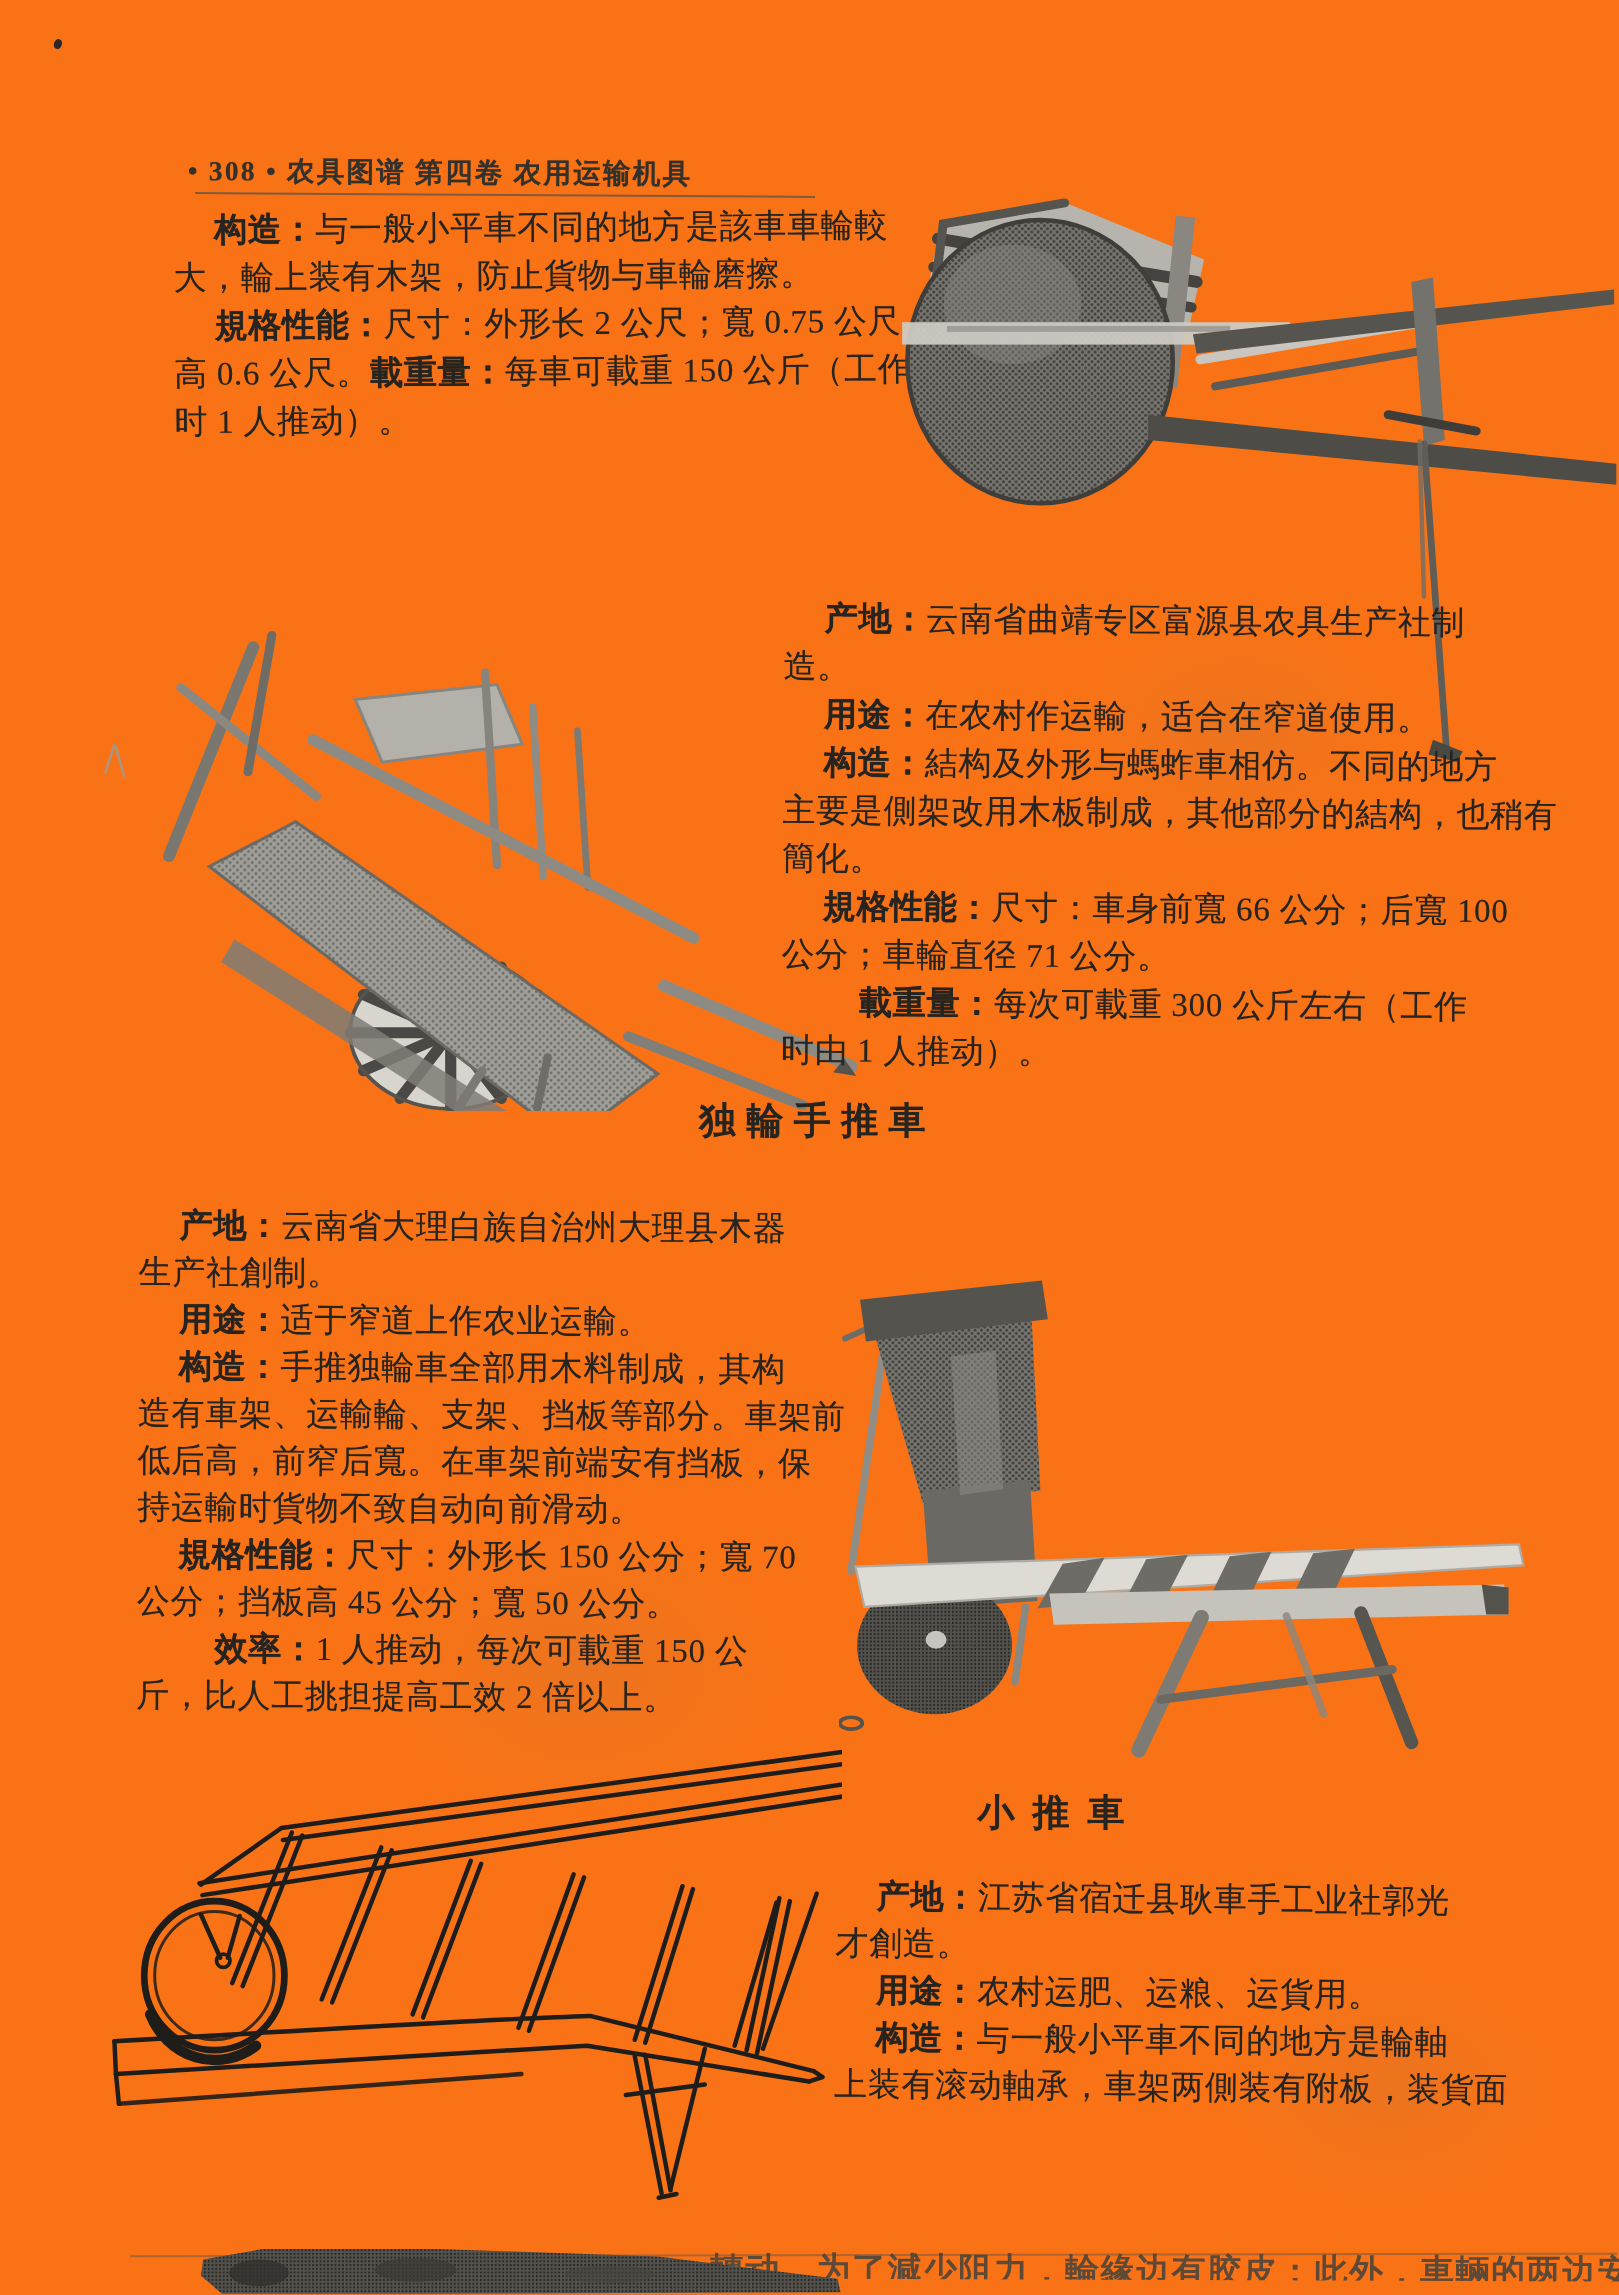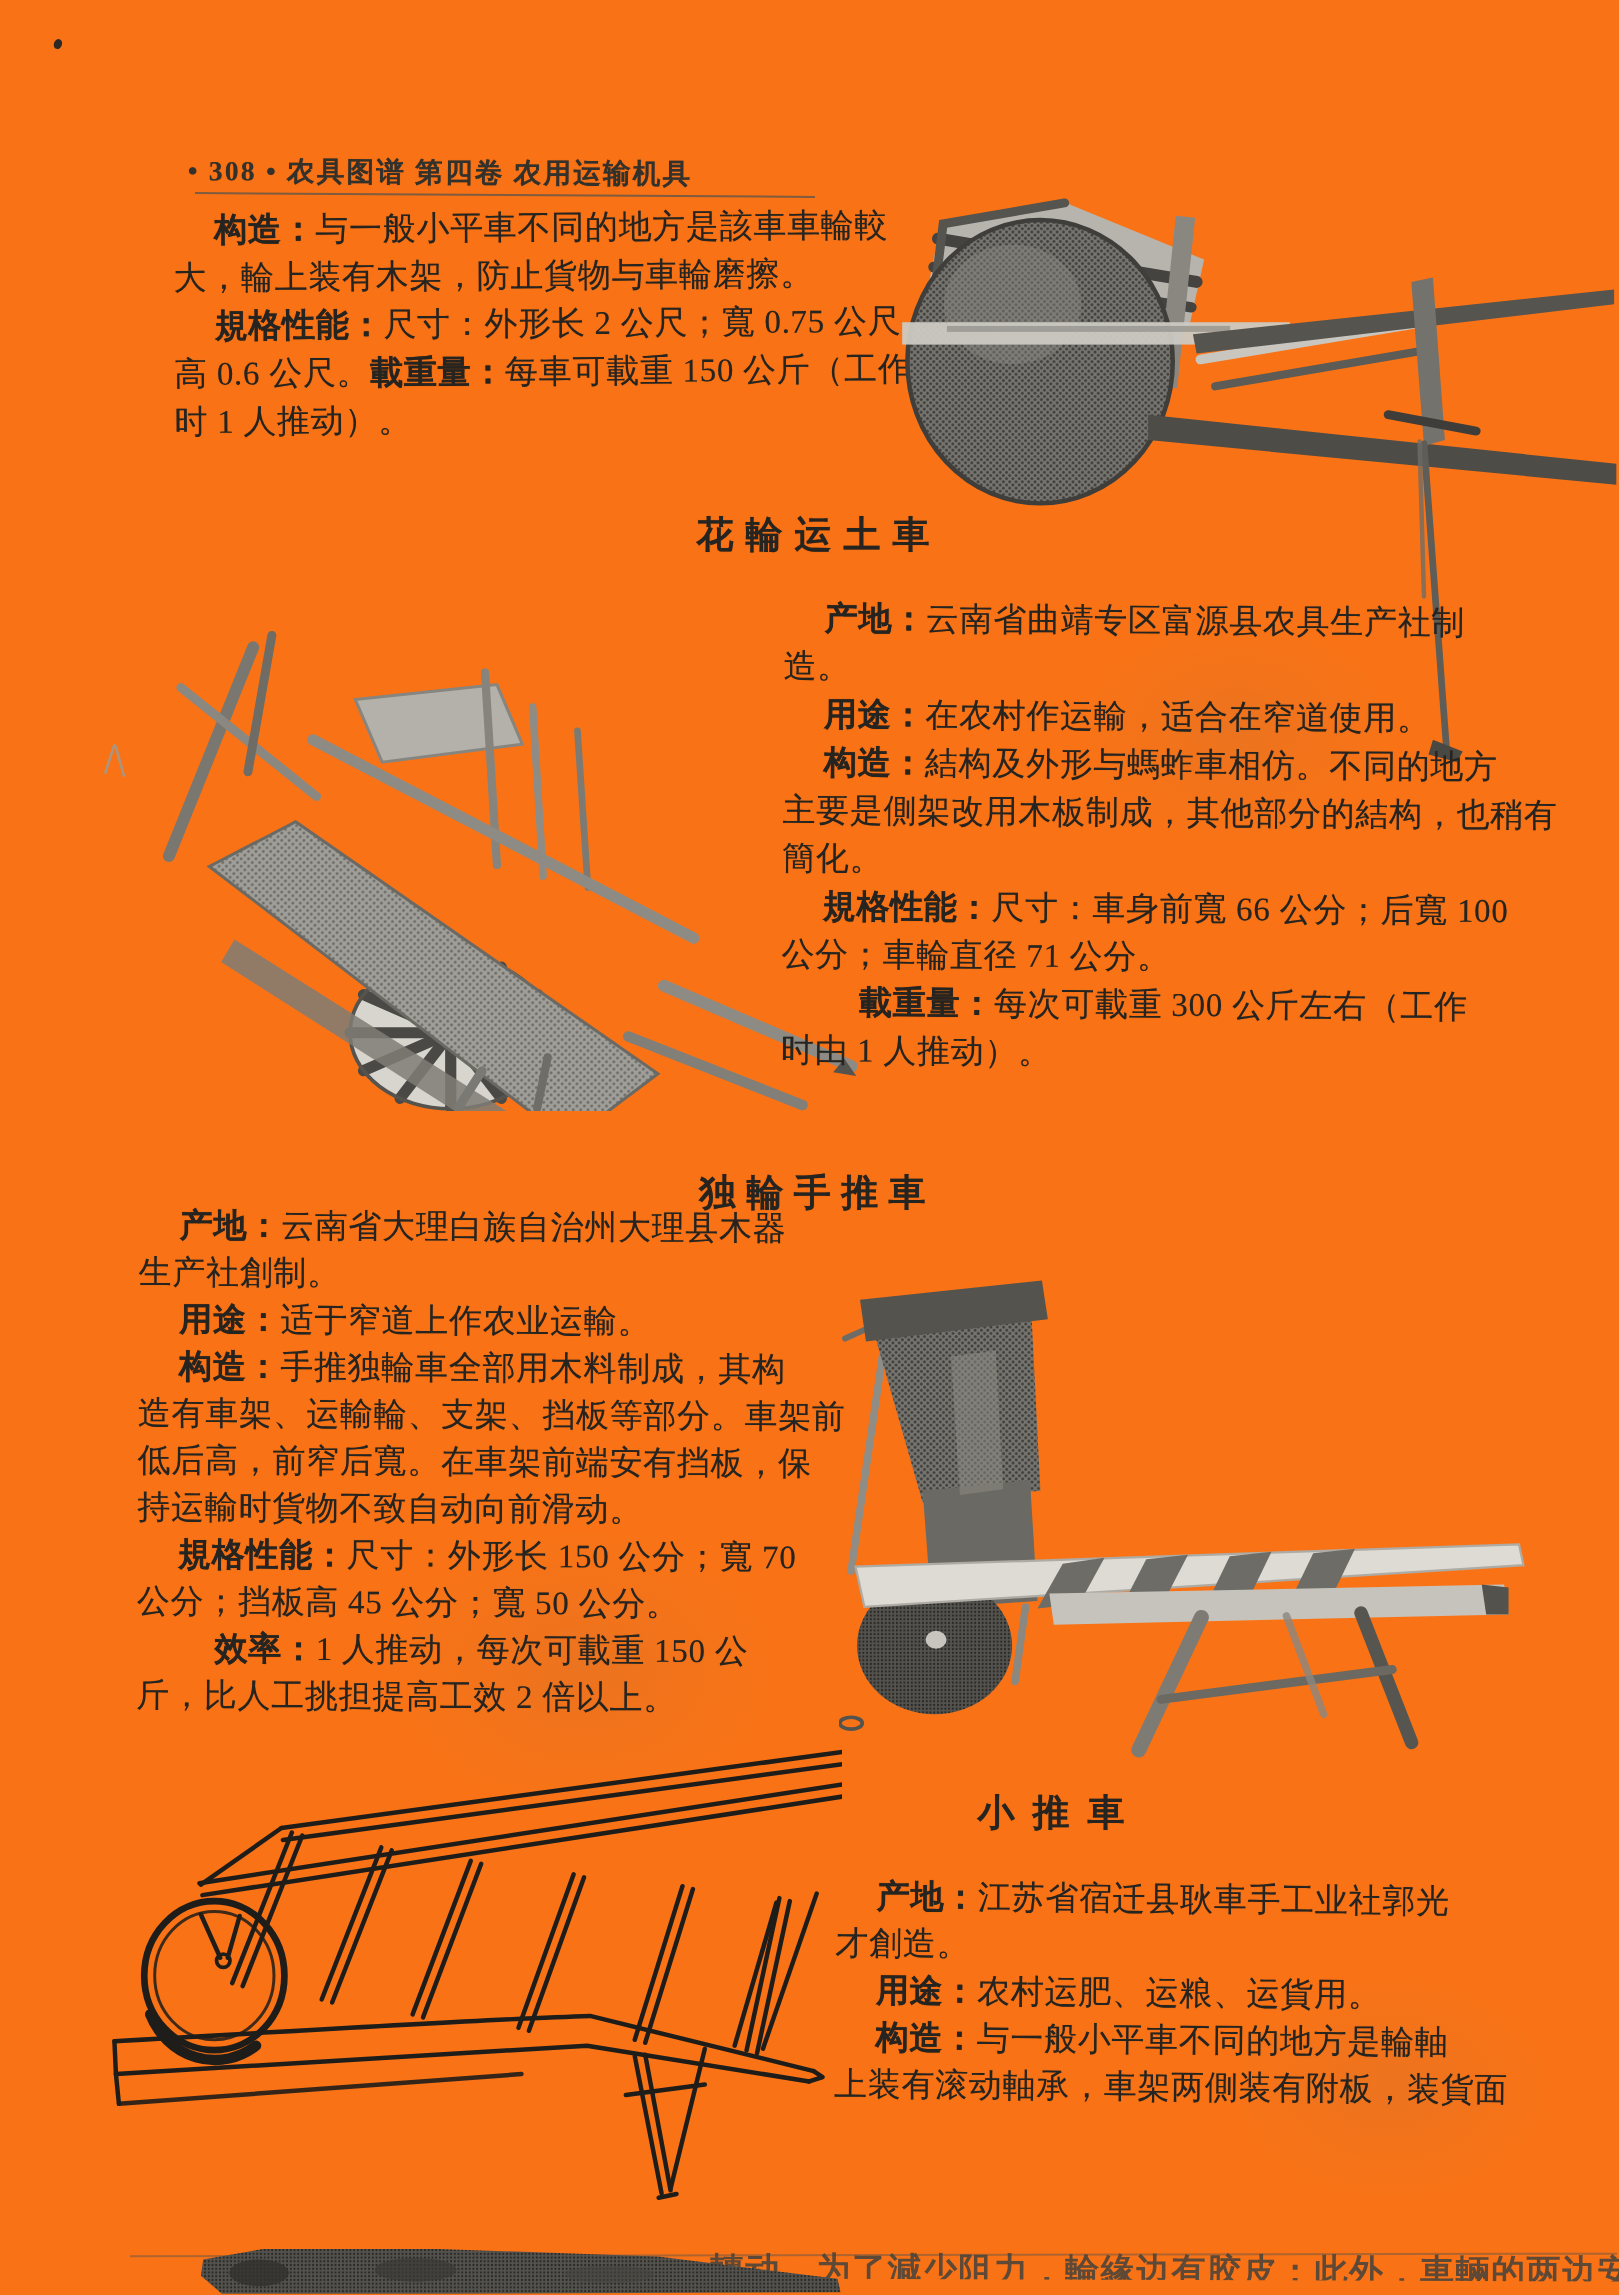--- a/index.html
+++ b/index.html
@@ -89,21 +89,20 @@
       <polygon points="390,188 955,128 955,148 395,214" fill="#56544e"></polygon>
       <polygon points="330,296 958,362 958,390 330,330" fill="#4e4c47"></polygon>
       <polygon points="683,118 712,112 728,330 700,338" fill="#74726c"></polygon>
       <line x1="652" y1="296" x2="770" y2="318" stroke="#3f3d39" stroke-width="12"></line>
       <line x1="700" y1="335" x2="730" y2="742" stroke="#5f5d57" stroke-width="9"></line>
       <line x1="694" y1="332" x2="700" y2="540" stroke="#6f6d67" stroke-width="6" opacity=".8"></line>
       <polygon points="712,732 752,748 744,762 706,752" fill="#4a4843"></polygon>
     </g>
   </svg>
 
-  <div class="title" style="left:655px;top:510px;width:328px;letter-spacing:12px">花輪运土車</div>
 
   <svg class="fig" style="left:160px;top:619px" width="697" height="492" viewBox="0 0 935 660">
     <g stroke-linecap="round">
       <ellipse cx="390" cy="555" rx="135" ry="102" fill="#d8d5ce"></ellipse>
       <g stroke="#4b4945" stroke-width="15">
         <line x1="390" y1="555" x2="525" y2="555"></line>
           <line x1="390" y1="555" x2="507" y2="606"></line>
         <line x1="390" y1="555" x2="458" y2="643"></line>
           <line x1="390" y1="555" x2="390" y2="655"></line>
         <line x1="390" y1="555" x2="322" y2="643"></line>
@@ -142,21 +141,21 @@
     <div class="ln ind"><span></span><span class="b">用途：</span><span>在农村作运輸，适合在窄道使用。</span></div>
     <div class="ln ind"><span></span><span class="b">构造：</span><span>結构及外形与螞蚱車相仿。不同的地方</span></div>
     <div class="ln"><span>主要是側架改用木板制成，其他部分的結构，也稍有</span><span class="b"></span><span></span></div>
     <div class="ln"><span>簡化。</span><span class="b"></span><span></span></div>
     <div class="ln ind"><span></span><span class="b">規格性能：</span><span>尺寸：車身前寬 66 公分；后寬 100</span></div>
     <div class="ln"><span>公分；車輪直径 71 公分。</span><span class="b"></span><span></span></div>
     <div class="ln ind2"><span></span><span class="b">載重量：</span><span>每次可載重 300 公斤左右（工作</span></div>
     <div class="ln"><span>时由 1 人推动）。</span><span class="b"></span><span></span></div>
   </div>
 
-  <div class="title" style="left:650px;top:1168px;width:335px;letter-spacing:10.4px">独輪手推車</div>
+  <div class="title" style="left:650px;top:1096px;width:335px;letter-spacing:10.4px">独輪手推車</div>
 
   <div class="blk lh63" style="left:139px;top:1202px;width:712px;transform:rotate(0.3deg)">
     <div class="ln ind"><span></span><span class="b">产地：</span><span>云南省大理白族自治州大理县木器</span></div>
     <div class="ln"><span>生产社創制。</span><span class="b"></span><span></span></div>
     <div class="ln ind"><span></span><span class="b">用途：</span><span>适于窄道上作农业运輸。</span></div>
     <div class="ln ind"><span></span><span class="b">构造：</span><span>手推独輪車全部用木料制成，其构</span></div>
     <div class="ln"><span>造有車架、运輸輪、支架、挡板等部分。車架前</span><span class="b"></span><span></span></div>
     <div class="ln"><span>低后高，前窄后寬。在車架前端安有挡板，保</span><span class="b"></span><span></span></div>
     <div class="ln"><span>持运輸时貨物不致自动向前滑动。</span><span class="b"></span><span></span></div>
     <div class="ln ind"><span></span><span class="b">規格性能：</span><span>尺寸：外形长 150 公分；寬 70</span></div>

